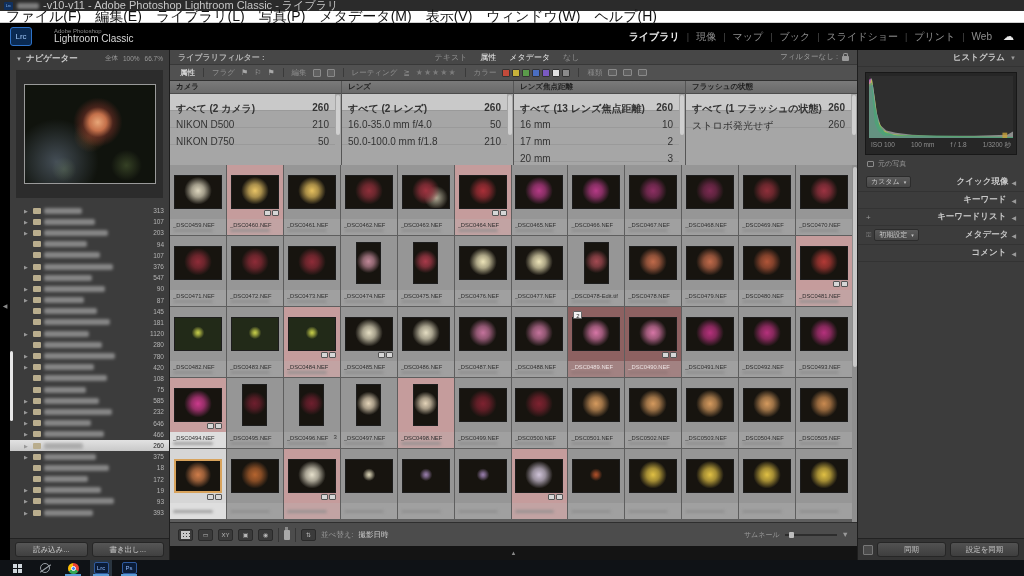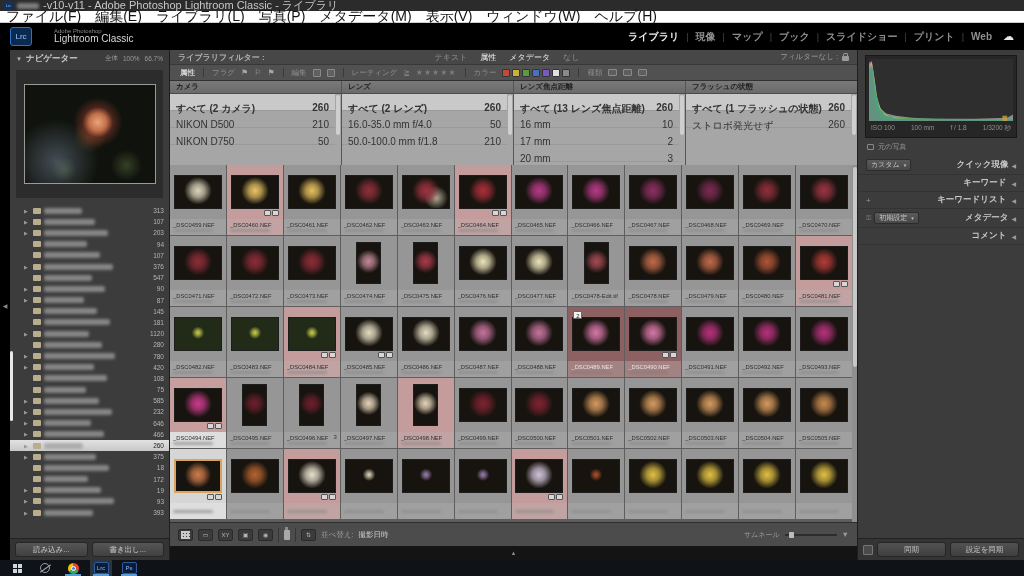--- a/index.html
+++ b/index.html
@@ -16,21 +16,21 @@
   #menubar { height:12px; background:#ffffff; display:flex; align-items:center; gap:14px; padding:0 6px; border-bottom:1px solid #d0d0d0; }
   #menubar span { font-size:14px; color:#111;text-align:right; }
 
   
   #header { height:27px; background:#000; display:flex; align-items:center; padding:0 10px; }
   #lrclogo { width:22px; height:19px; background:#0a2a52; border:1px solid #2d72c8; border-radius:3px; color:#9cc4f5; font-size:8px; display:flex; align-items:center; justify-content:center; }
   #logotxt { margin-left:22px; line-height:1.05; }
   #logotxt .small { font-size:6px; color:#8a8a8a; }
   #logotxt .big { font-size:10px; color:#d8d8d8; }
   #modules { margin-left:auto; display:flex; align-items:center; gap:7px; }
-  #modules .mod { font-size:10px; color:#8f8f8f;font-weight:bold; }
+  #modules .mod { font-size:10px; color:#8f8f8f; }
   #modules .mod.active { color:#f0f0f0; font-weight:bold; }
   #modules .sep { color:#4a4a4a; font-size:9px; }
   #modules .cloud { color:#e8e8e8; font-size:11px; margin-left:4px; }
 
   
   #main { height:510px; display:flex; }
 
   
   #leftwrap { width:170px; display:flex; }
   #leftedge { width:10px; background:#000; display:flex; align-items:center; justify-content:center; }
@@ -1150,20 +1150,24 @@
           </span>
         <span class="sort">▼</span>
       </span>
     </div>
     <div id="filmstrip">
       <span class="tri">▲</span>
     </div>
   </div>
 
   <div id="rightpanel">
+    <div class="rphead">
+      <span class="t">ヒストグラム</span>
+      <span class="tri">▼</span>
+    </div>
     <div id="histobox">
       <svg id="histsvg" viewBox="0 0 150 58" preserveAspectRatio="none">
         <path fill="#8c8c8c" d="M0,58 L0,4 L3,2 L5,14 L8,34 L12,46 L18,51 L28,53 L45,55 L70,56 L110,56 L144,55 L150,52 L150,58 Z"></path>
         <path fill="#c9d14a" opacity="0.8" d="M0,58 L0,6 L3,3 L6,20 L9,40 L14,50 L22,54 L40,56 L150,57 L150,58 Z"></path>
         <path fill="#4a7fd1" opacity="0.65" d="M0,58 L0,10 L4,8 L7,30 L11,47 L17,53 L30,56 L150,57 L150,58 Z"></path>
         <path fill="#d14ad1" opacity="0.5" d="M0,58 L0,3 L2,2 L4,24 L6,44 L10,52 L15,56 L150,58 Z"></path>
         <path fill="#3aa85a" opacity="0.6" d="M0,58 L0,8 L3,6 L6,26 L10,44 L16,52 L26,55 L150,57 L150,58 Z"></path>
         <rect x="139" y="53" width="5" height="5" fill="#c9a13a" opacity="0.8"></rect>
       </svg>
       <div id="exifrow">

